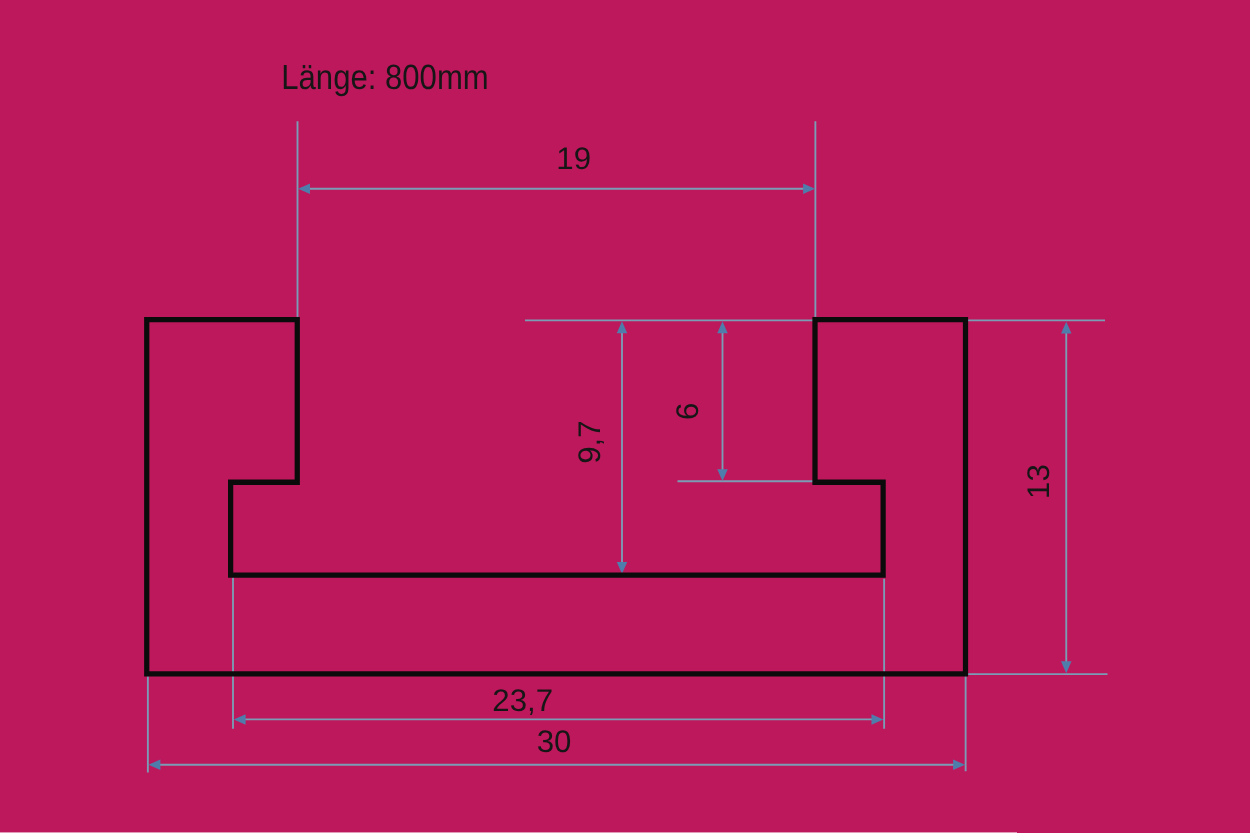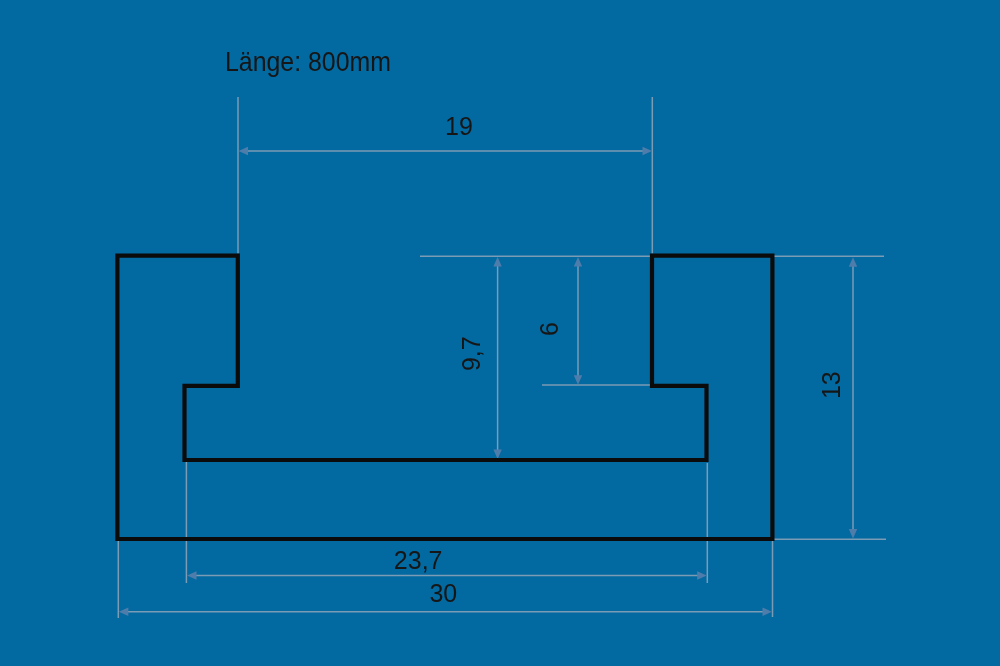--- a/index.html
+++ b/index.html
@@ -1,16 +1,16 @@
 <!DOCTYPE html>
 <html><head>
 <meta charset="utf-8">
 <style>
   html,body{margin:0;padding:0;background:#ffffff;}
-  .page{width:1000px;height:666px;position:relative;background:#0369a1;overflow:hidden;}
+  .page{width:1000px;height:666px;position:relative;background:#be185d;overflow:hidden;}
   svg{display:block;}
   text{font-family:"Liberation Sans", sans-serif;fill:#161616;}
 </style>
 </head>
 <body>
 <div class="page">
 <svg width="1000" height="666" viewBox="0 0 1000 666">
 
   <g stroke="#7b9cb5" stroke-width="1.5" fill="none">
 

